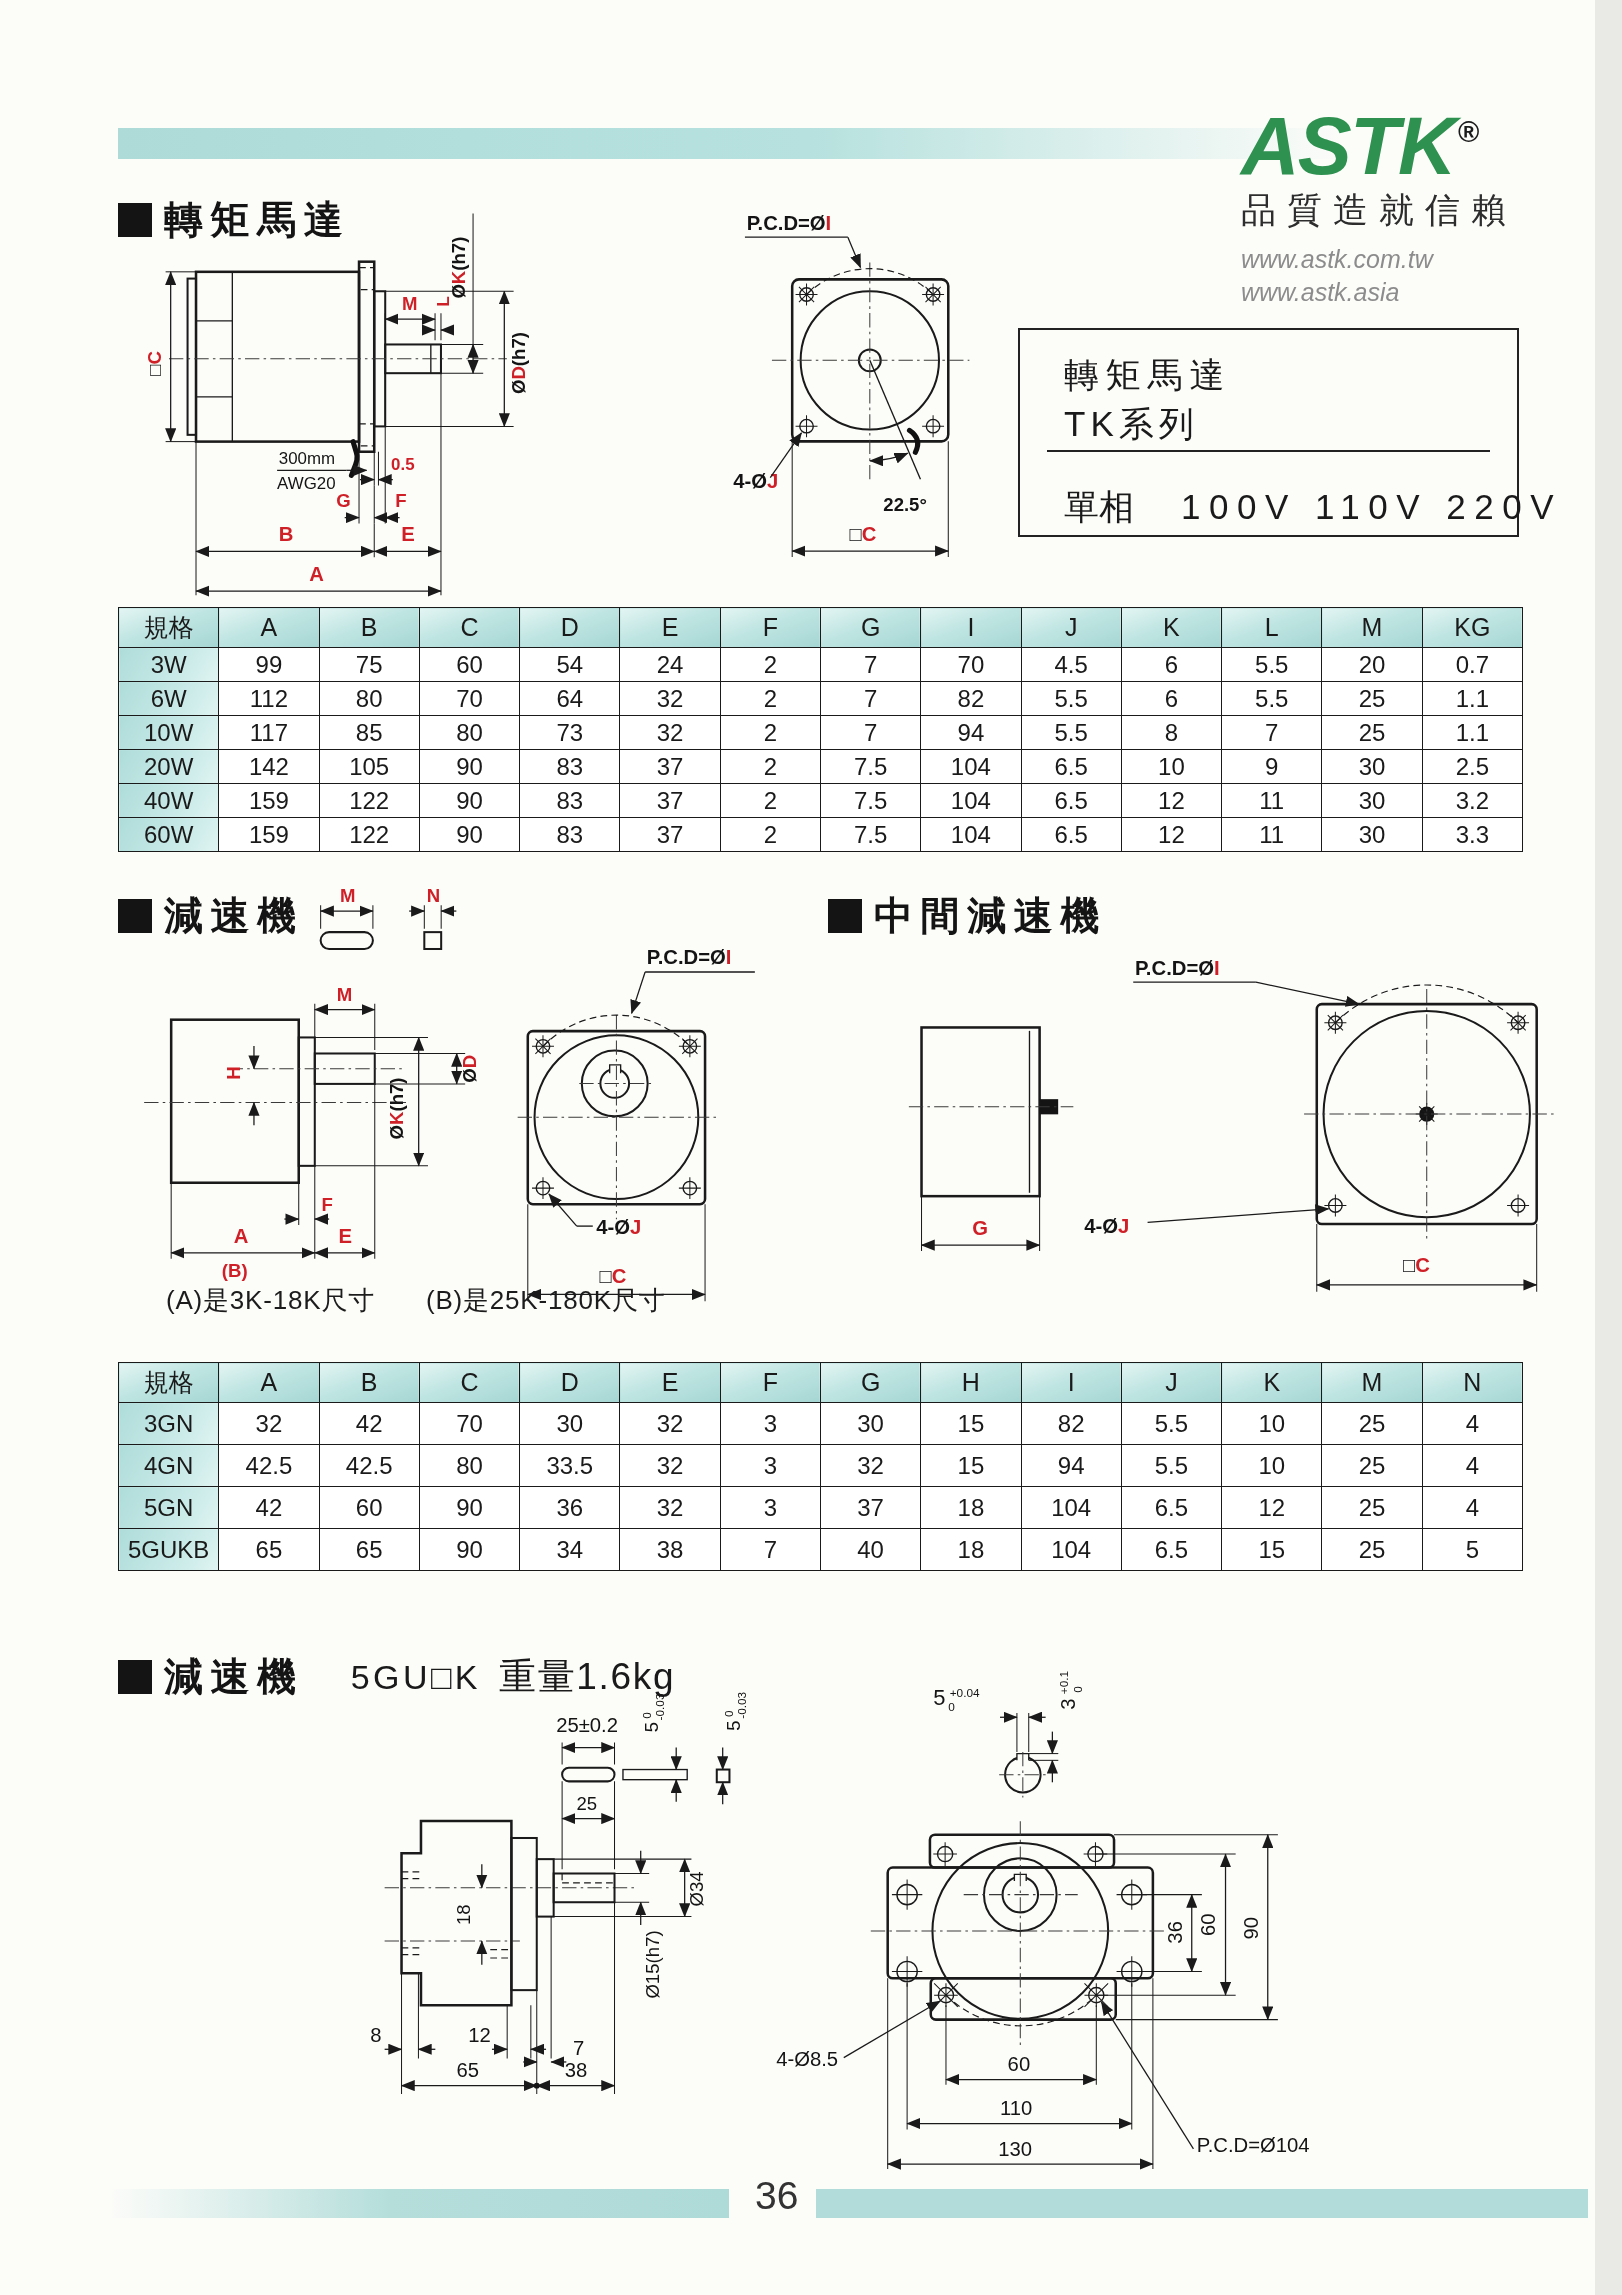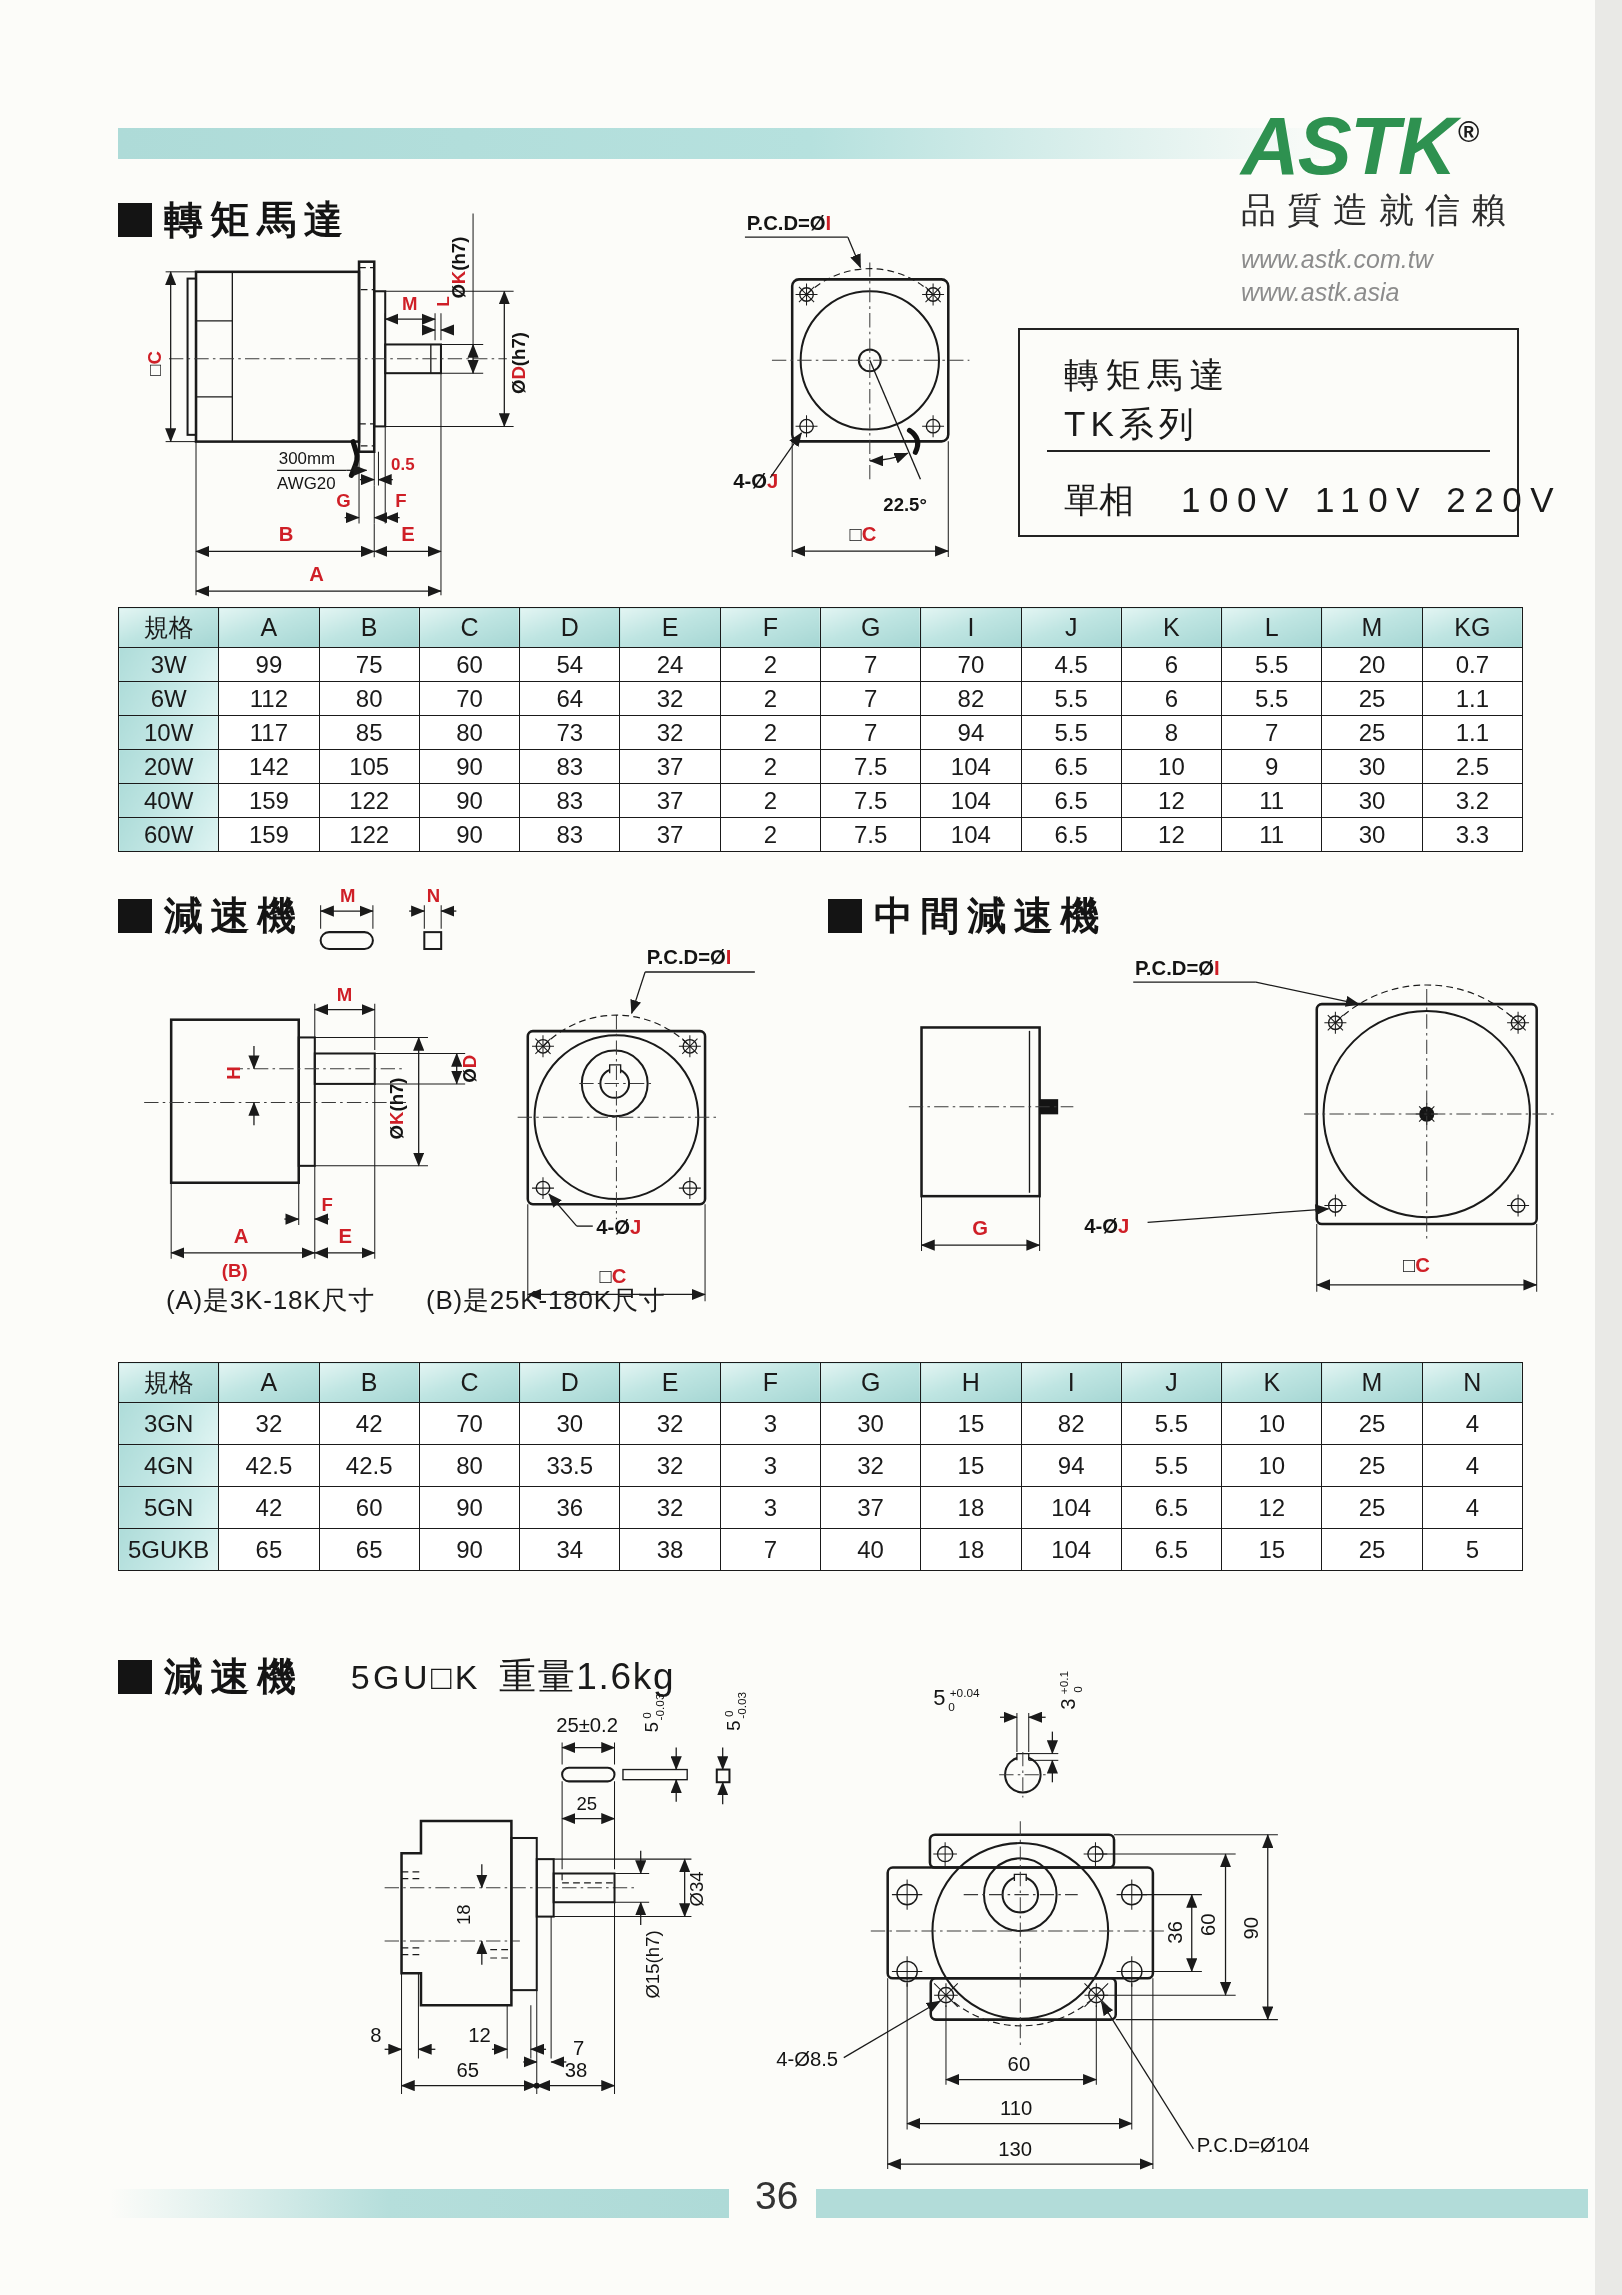--- a/index.html
+++ b/index.html
@@ -23,21 +23,21 @@
   .sec-title{display:flex;align-items:center;gap:12px;}
   .sq-mark{width:34px;height:34px;background:#141414;flex:0 0 auto;}
   .sec-title .t{font-size:39px;font-weight:600;letter-spacing:7.6px;color:#141414;white-space:nowrap;}
   .sec-title .model{font-size:34px;font-weight:500;letter-spacing:3.4px;margin-left:35px;text-align:center;}
   .sec-title .wt{font-size:37px;font-weight:500;margin-left:6px;letter-spacing:1.7px;}
   
   .infobox{left:1018px;top:328px;width:497px;height:205px;border:2.5px solid #222;background:#fcfcf9;}
   .infobox .l1{position:absolute;left:44px;top:22px;font-size:35px;letter-spacing:6.8px;}
   .infobox .l2{position:absolute;left:44px;top:71px;font-size:35px;letter-spacing:5px;}
   .infobox .div{position:absolute;left:27px;top:120px;width:443px;height:0;border-top:2.5px solid #222;}
-  .infobox .l3{position:absolute;left:44px;top:147px;font-size:35px;white-space:nowrap;}
+  .infobox .l3{position:absolute;left:44px;top:154px;font-size:35px;white-space:nowrap;}
   .infobox .volts{margin-left:47px;letter-spacing:8.5px;}
   
   .dtable{border-collapse:collapse;table-layout:fixed;width:1405px;background:#fff;}
   .dtable th,.dtable td{border:1.7px solid #1a1a1a;text-align:center;padding:0;}
   .dtable th{height:39px;font-size:25px;font-weight:500;
      background:linear-gradient(160deg,#e3f5f3 0%,#bfe5e2 45%,#a5d6d3 100%);}
   .dtable td{font-size:24px;}
   .t-motor td{height:33px;}
   .t-red td{height:41px;}
   .dtable td.spec{background:linear-gradient(120deg,#aedcd9 0%,#cdecea 70%,#e0f4f2 100%);font-weight:500;}

